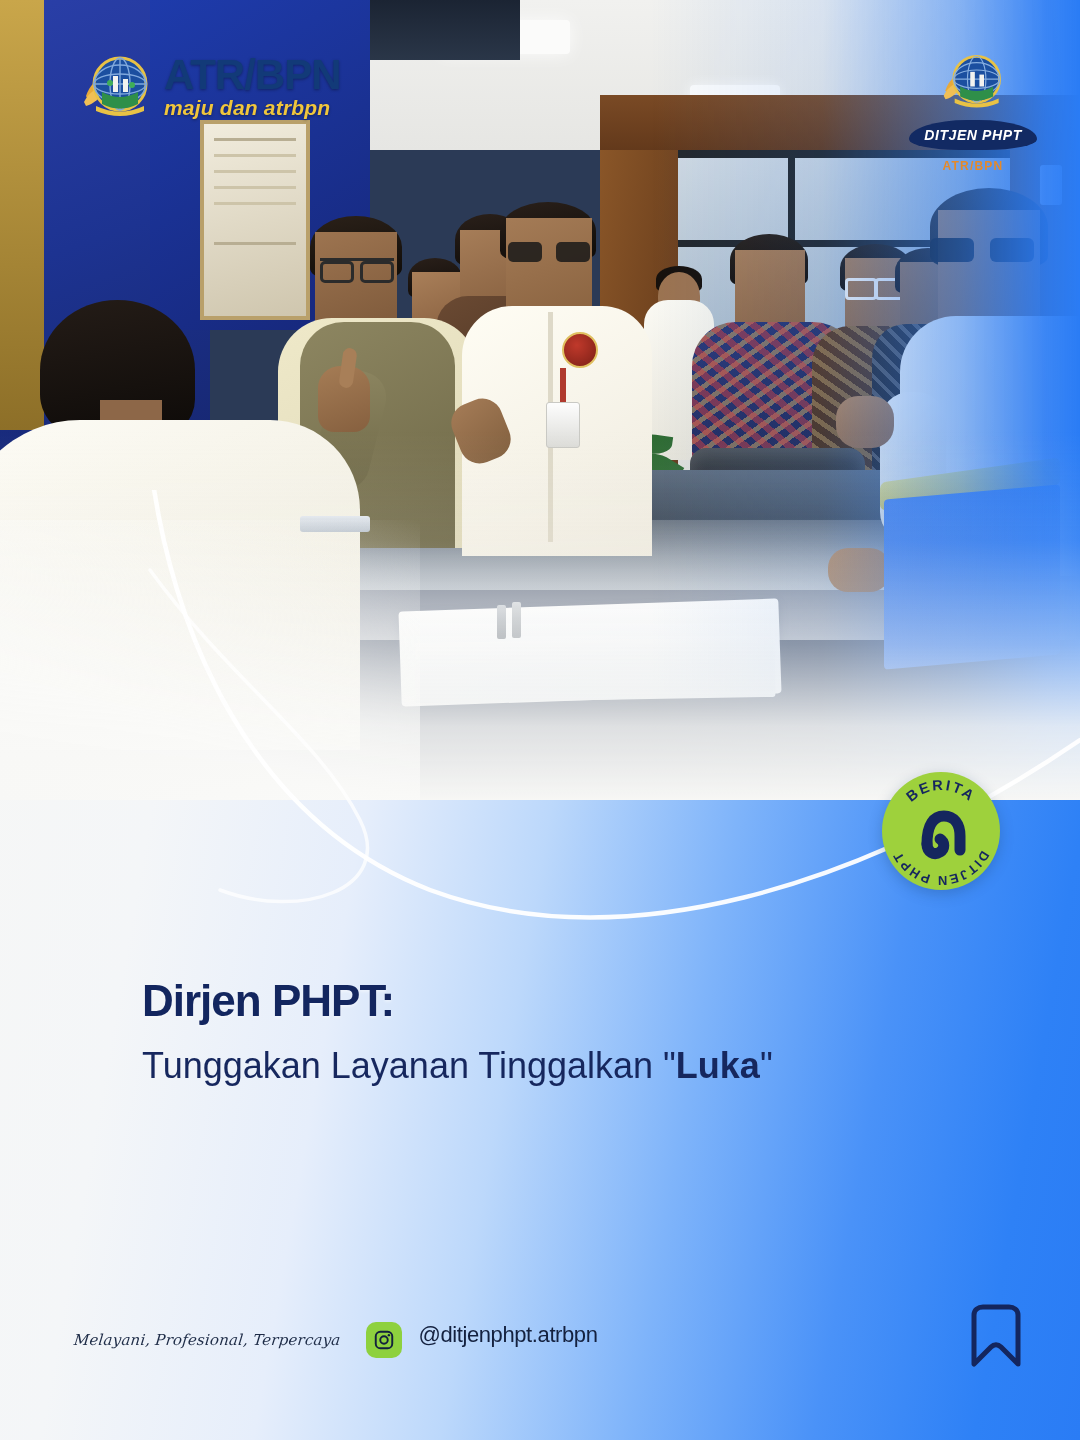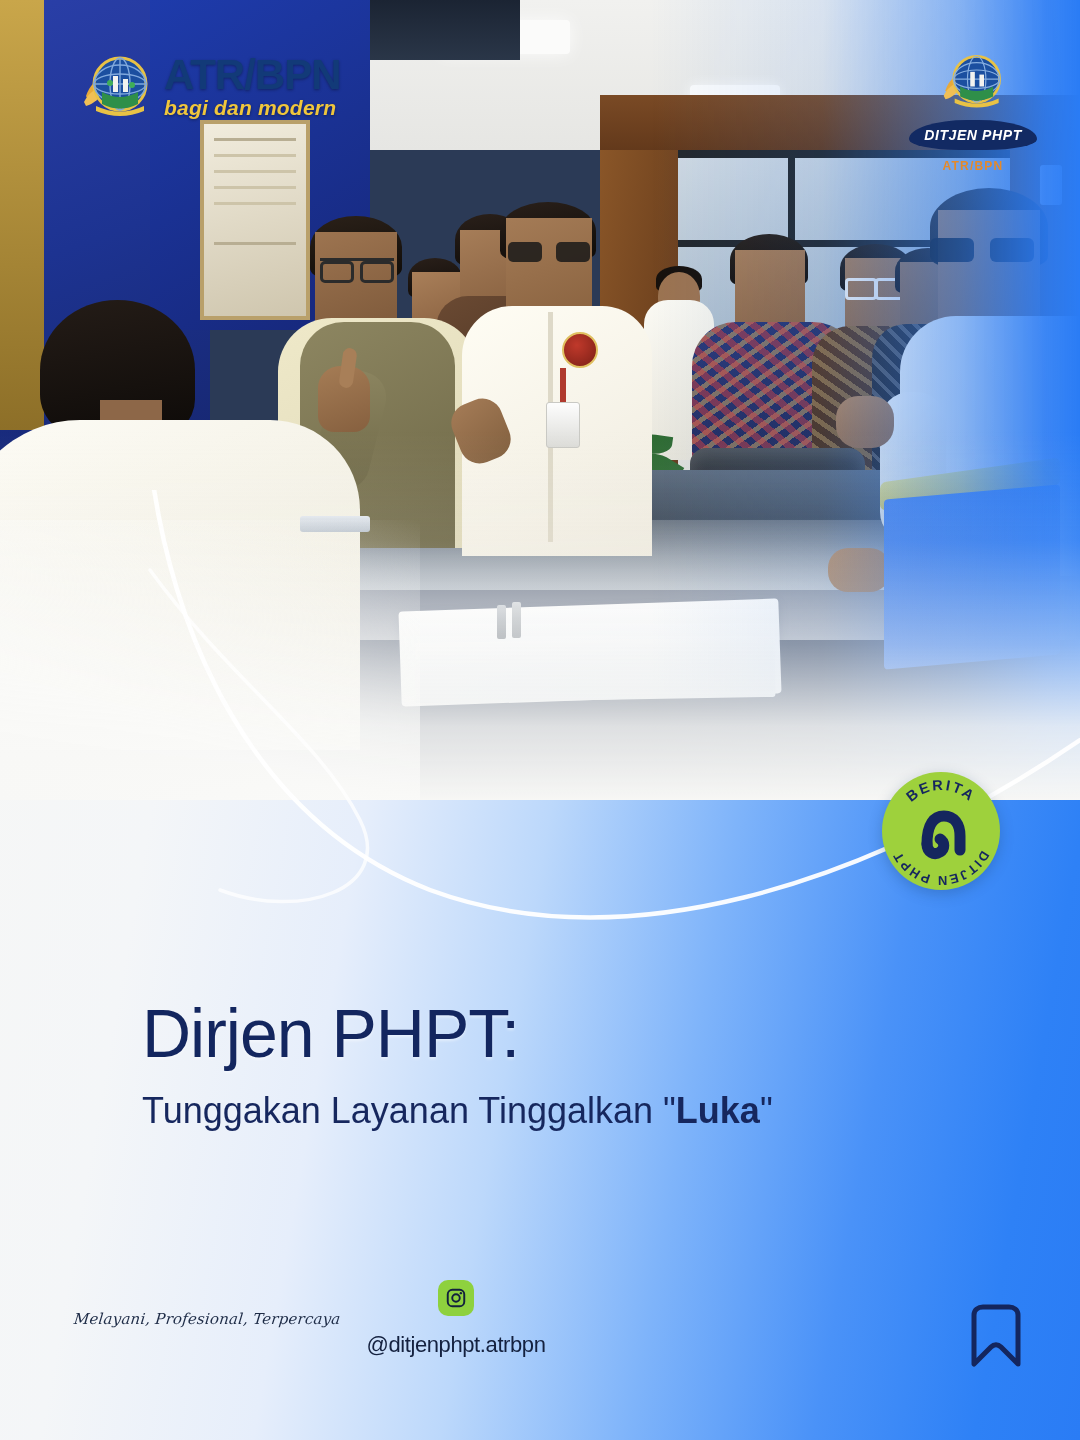--- a/index.html
+++ b/index.html
@@ -298,34 +298,34 @@
     color:#e4892a; letter-spacing:1.2px; }
 
   
   .badge { position:absolute; left:882px; top:772px; width:118px; height:118px; }
   .badge-circle { position:absolute; inset:0; border-radius:50%;
     background:#9ed13c; box-shadow:0 4px 14px rgba(20,50,90,.25); }
   .badge svg { position:absolute; inset:0; }
 
   
   .headline { position:absolute; left:142px; top:978px; width:800px; }
-  .h-title { font-size:68px; font-weight:normal; color:#13265f;
+  .h-title { font-size:44px; font-weight:bold; color:#13265f;
     letter-spacing:-1px; line-height:1.05;
-    text-shadow:0 2px 3px rgba(255,255,255,.45);margin-top:20px; }
+    text-shadow:0 2px 3px rgba(255,255,255,.45); }
   .h-sub { margin-top:18px; font-size:36px; color:#16275e;
     line-height:1.33; font-weight:normal; }
   .h-sub b { font-weight:bold; }
 
   
   .footer { position:absolute; left:74px; bottom:82px;
     display:flex; align-items:center; gap:26px; }
   .tagline { font-family:"DejaVu Serif", serif; font-style:italic;
     font-size:15px; color:#1d2b46; letter-spacing:.2px;
     transform:skewX(-6deg); }
-  .social { display:flex; align-items:center; gap:16px;flex-direction:column; }
+  .social { display:flex; align-items:flex-start; gap:16px; }
   .ig-box { width:36px; height:36px; border-radius:10px; background:#8ed13e;
     display:flex; align-items:center; justify-content:center; }
   .ig-box svg { display:block; }
   .handle { font-size:22px; color:#14213f; letter-spacing:-.4px; }
 
   .bookmark { position:absolute; right:52px; bottom:66px; width:64px; height:72px; }
 </style>
 </head>
 <body>
 
@@ -458,21 +458,21 @@
         <path d="M22 42 q18 10 36 0 l0 12 q-18 9 -36 0 Z" fill="#2f8f49"></path>
         <rect x="33" y="26" width="5" height="16" fill="#f2f2ef"></rect>
         <rect x="43" y="29" width="5" height="13" fill="#f2f2ef"></rect>
         <circle cx="30" cy="33" r="3" fill="#3fae58"></circle>
         <circle cx="52" cy="35" r="3" fill="#3fae58"></circle>
         <path d="M16 56 q24 11 48 0 l0 5 q-24 10 -48 0 Z" fill="#e8c245"></path>
       </svg>
     </div>
     <div class="wordmark">
       <div class="w1">ATR/BPN</div>
-      <div class="w2">bagi dan modern</div>
+      <div class="w2">maju dan atrbpn</div>
     </div>
   </div>
 
   <div class="logo-right">
     <div>
       <svg viewBox="0 0 72 72" width="66" height="66">
         <path d="M6 46 C10 34 18 28 26 30 C22 40 16 48 8 50 Z" fill="#e8a93a"></path>
         <path d="M4 52 C9 42 17 37 25 39 C20 48 14 54 6 56 Z" fill="#f0bf55"></path>
         <circle cx="40" cy="34" r="25" fill="#1b4fa0" stroke="#e8c245" stroke-width="3"></circle>
         <ellipse cx="40" cy="34" rx="25" ry="10" fill="none" stroke="#86aee0" stroke-width="1.3"></ellipse>

